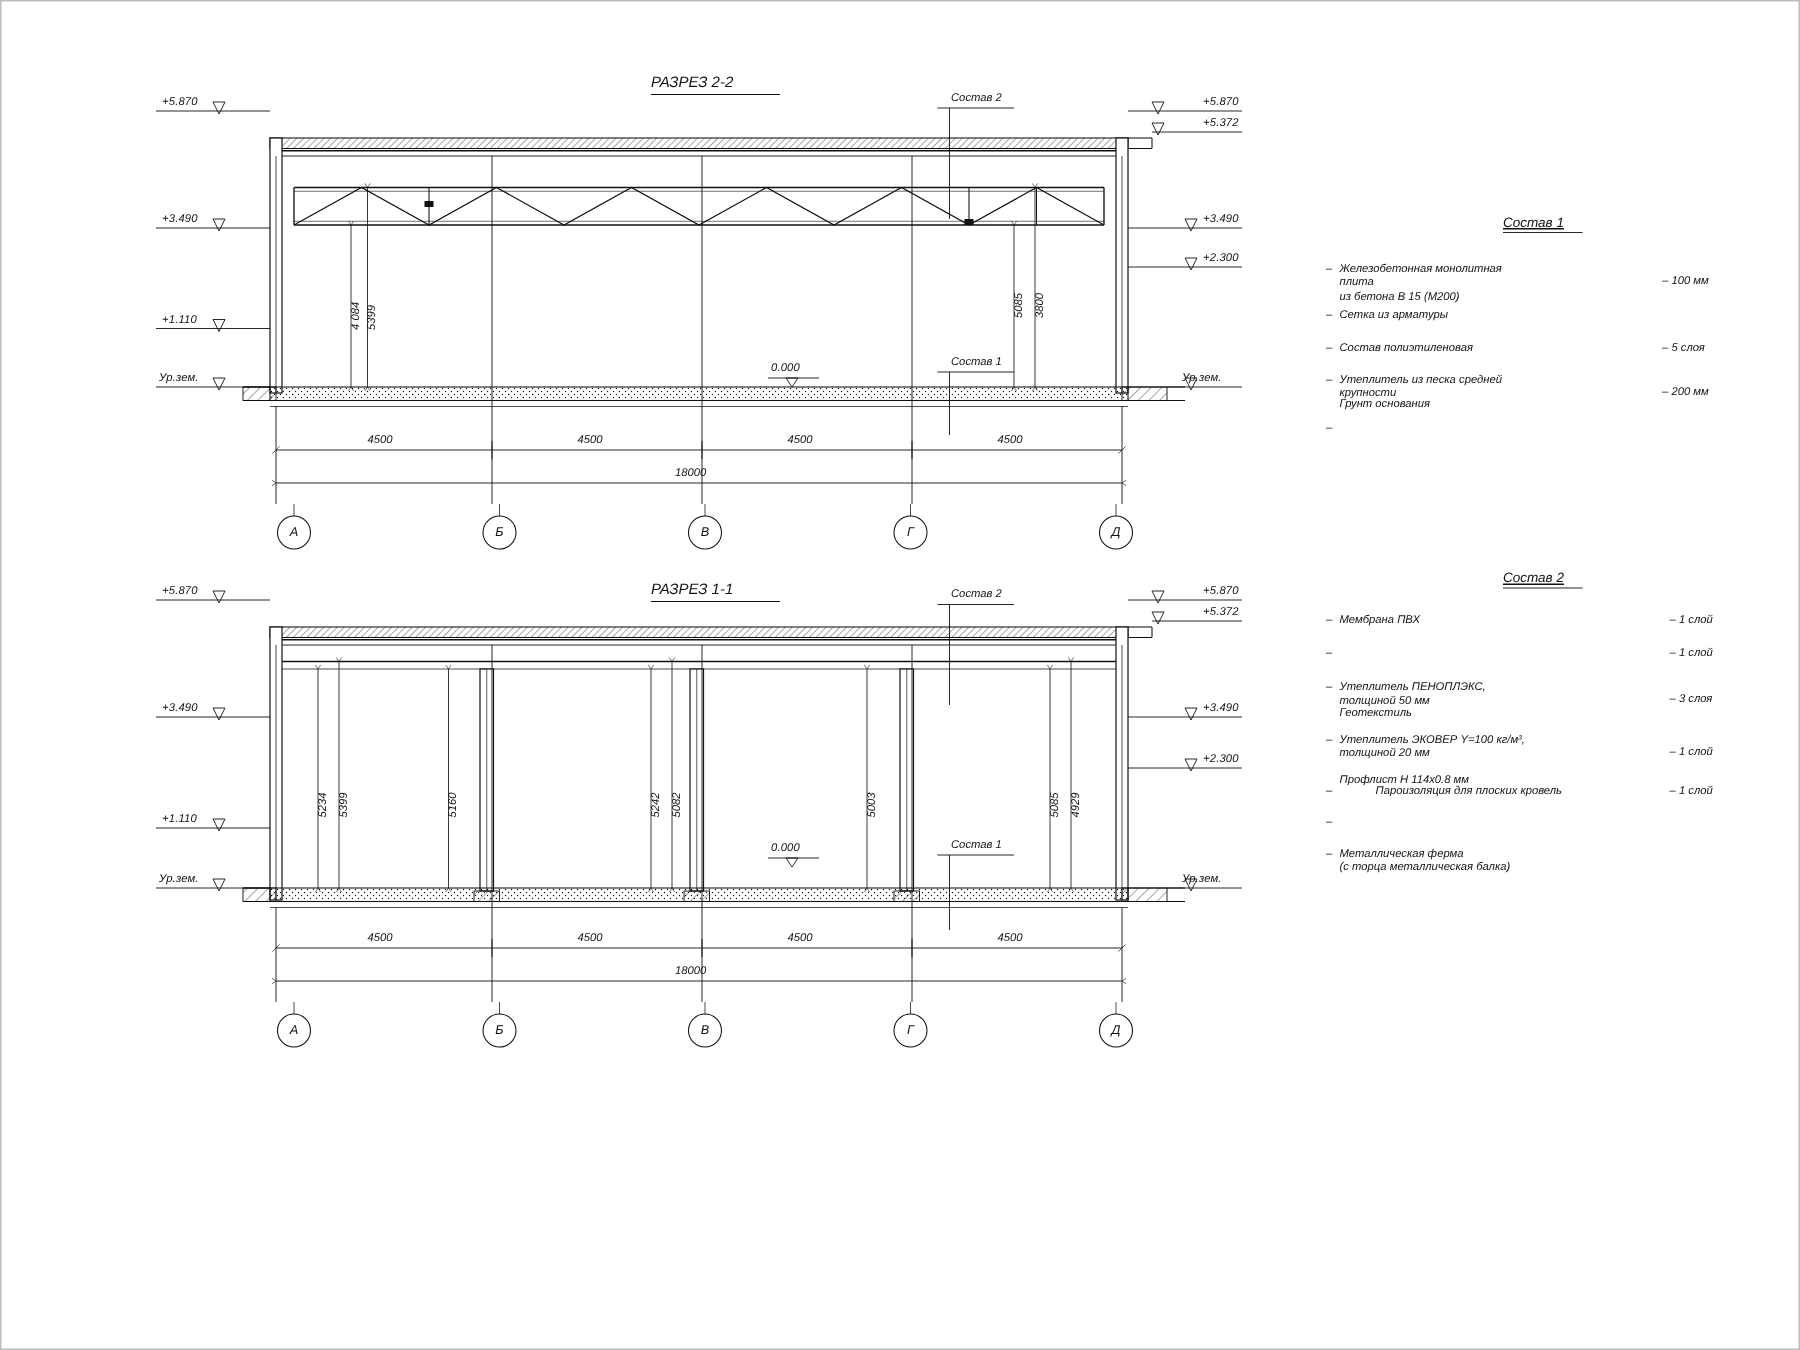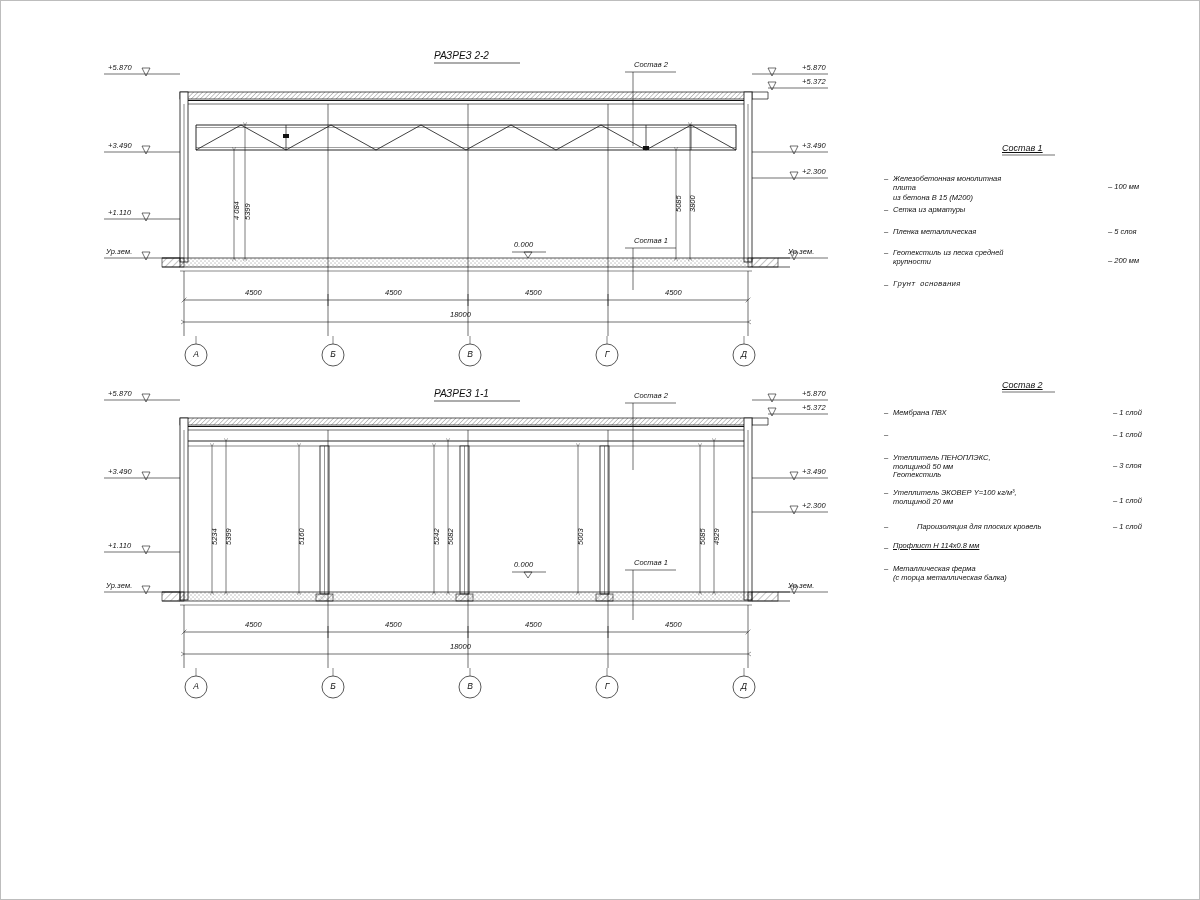--- a/index.html
+++ b/index.html
@@ -350,31 +350,31 @@
 из бетона В 15 (М200)</span>
   </div>
   <div class="spec-val" style="left:1108px;top:182px;">– 100 мм</div>
 
   <div class="spec-row" style="left:893px;top:205px;width:150px;">
     <span class="txt">Сетка из арматуры</span>
   </div>
   <div class="spec-val" style="left:1108px;top:205px;"></div>
 
   <div class="spec-row" style="left:893px;top:227px;width:150px;">
-    <span class="txt">Пленка металлическая</span>
+    <span class="txt">Состав полиэтиленовая</span>
   </div>
   <div class="spec-val" style="left:1108px;top:227px;">– 5 слоя</div>
 
   <div class="spec-row" style="left:893px;top:248px;width:130px;">
-    <span class="txt">Геотекстиль из песка средней
+    <span class="txt">Утеплитель из песка средней
 крупности</span>
   </div>
   <div class="spec-val" style="left:1108px;top:256px;font-style:italic;">– 200 мм</div>
 
-  <div class="spec-row" style="left:893px;top:280px;width:150px;font-family:Liberation Mono, monospace;">
+  <div class="spec-row" style="left:893px;top:264px;width:150px;">
     <span class="txt">Грунт основания</span>
   </div>
   <div class="spec-val" style="left:1108px;top:280px;"></div>
 
   <div class="spec-title" style="left:1002px;top:380px;">Состав 2</div>
 
   <div class="spec-row" style="left:893px;top:408px;width:150px;">
     <span class="txt">Мембрана ПВХ</span>
   </div>
   <div class="spec-val" style="left:1113px;top:408px;">– 1 слой</div>
@@ -394,21 +394,21 @@
     <span class="txt">Утеплитель ЭКОВЕР Y=100 кг/м³,
 толщиной 20 мм</span>
   </div>
   <div class="spec-val" style="left:1113px;top:496px;">– 1 слой</div>
 
   <div class="spec-row" style="left:893px;top:522px;width:175px;margin-left:24px;">
     <span class="txt">Пароизоляция для плоских кровель</span>
   </div>
   <div class="spec-val" style="left:1113px;top:522px;">– 1 слой</div>
 
-  <div class="spec-row" style="left:893px;top:541px;width:175px;text-decoration:underline;">
+  <div class="spec-row" style="left:893px;top:515px;width:175px;">
     <span class="txt">Профлист Н 114х0.8 мм</span>
   </div>
   <div class="spec-val" style="left:1113px;top:543px;"></div>
 
   <div class="spec-row" style="left:893px;top:564px;width:175px;">
     <span class="txt">Металлическая ферма
 (с торца металлическая балка)</span>
   </div>
   <div class="spec-val" style="left:1113px;top:564px;"></div>
 

